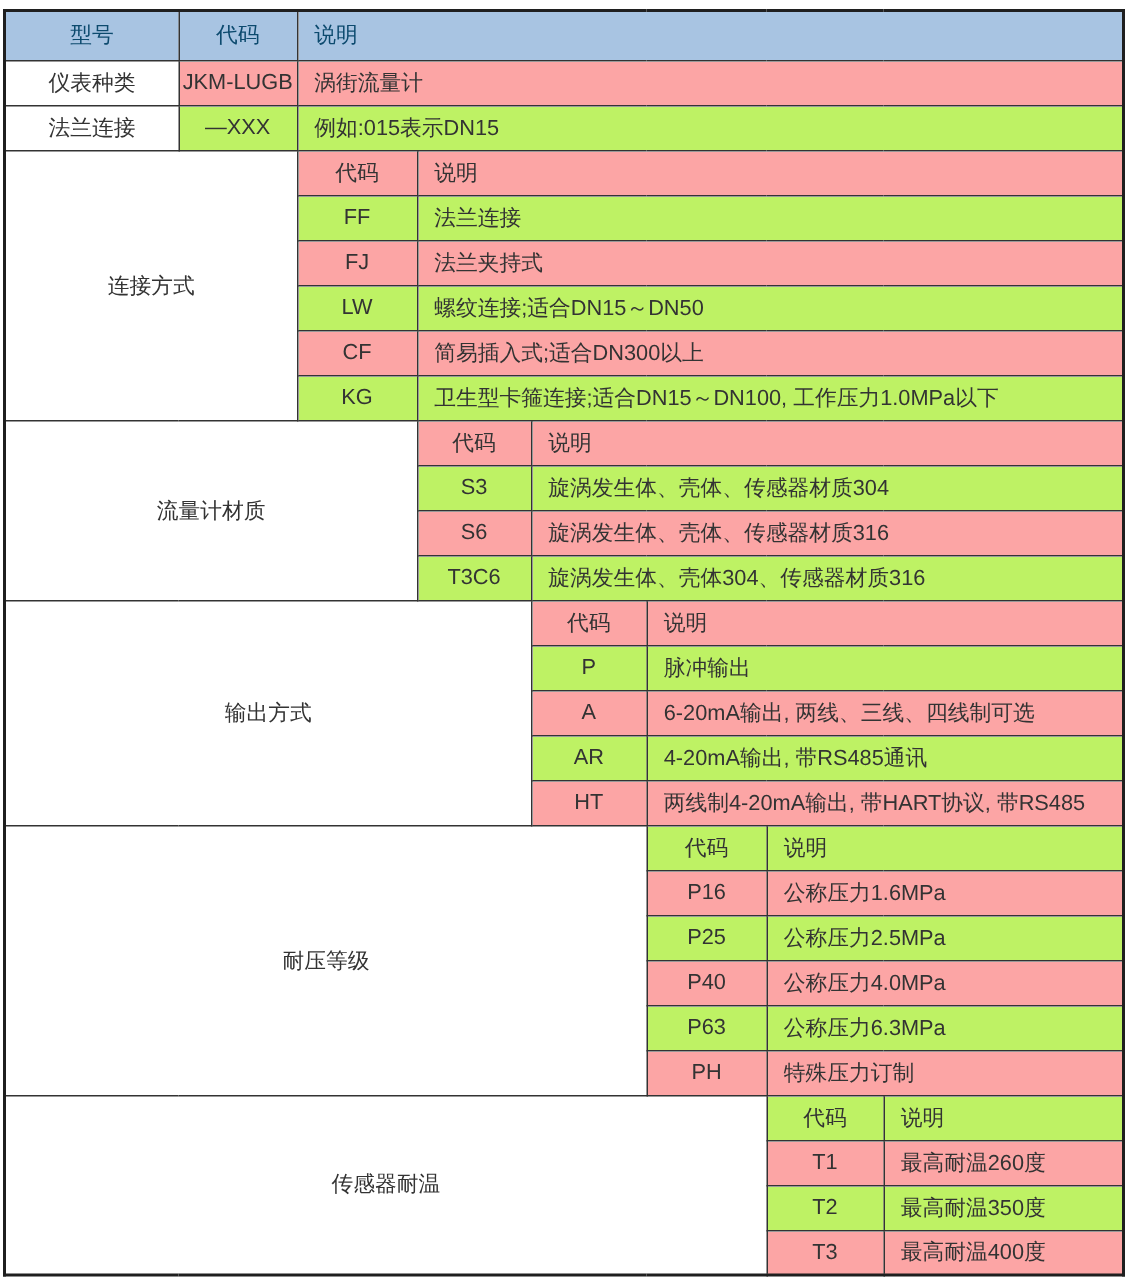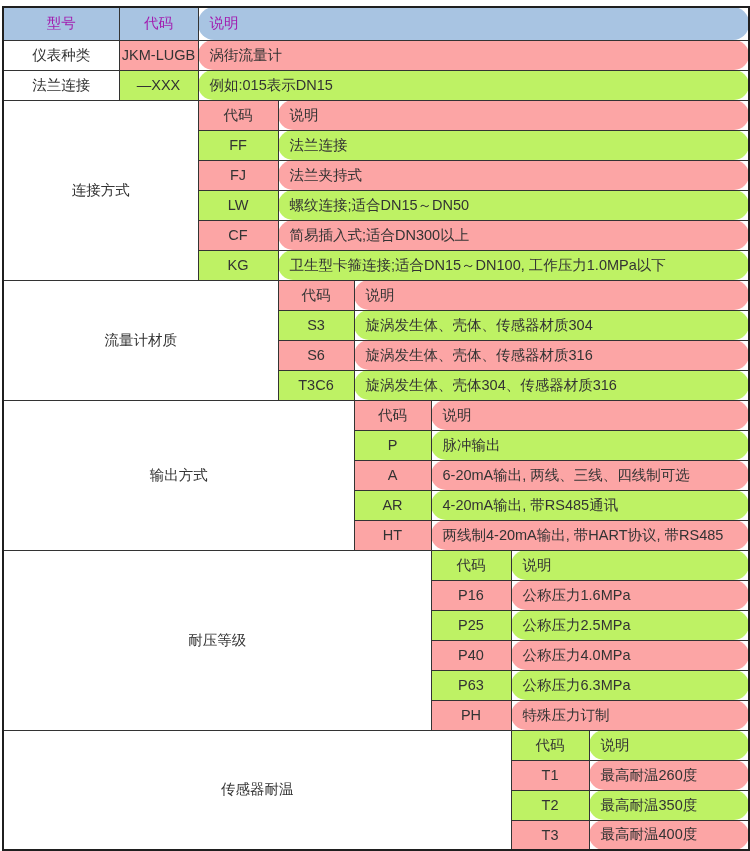--- a/index.html
+++ b/index.html
@@ -14,25 +14,25 @@
   }
   td{
     border:1px solid #333333;
     text-align:center;vertical-align:middle;
     font-size:14.5px;color:#333333;
     overflow:hidden;white-space:nowrap;
     padding:0;
   }
   tr{height:30px;}
   tr.hdr{height:33px;}
-  tr.hdr td{background:#a8c4e2;color:#a21caf;}
+  tr.hdr td{background:#a8c4e2;color:#0c4a6e;}
   tr.b td{background:#fca5a5;}
   tr.w td{background:#bef264;}
   td.sect{background:#ffffff !important;font-family:Liberation Mono, monospace;}
-  td.left{text-align:left;padding-left:11px;border-radius:16px;}
+  td.left{text-align:left;padding-left:11px;}
 </style>
 </head>
 <body>
 
 <div class="wrap">
 <table>
   <colgroup>
     <col style="width:116px">
         <col style="width:79px">
         <col style="width:80px">

